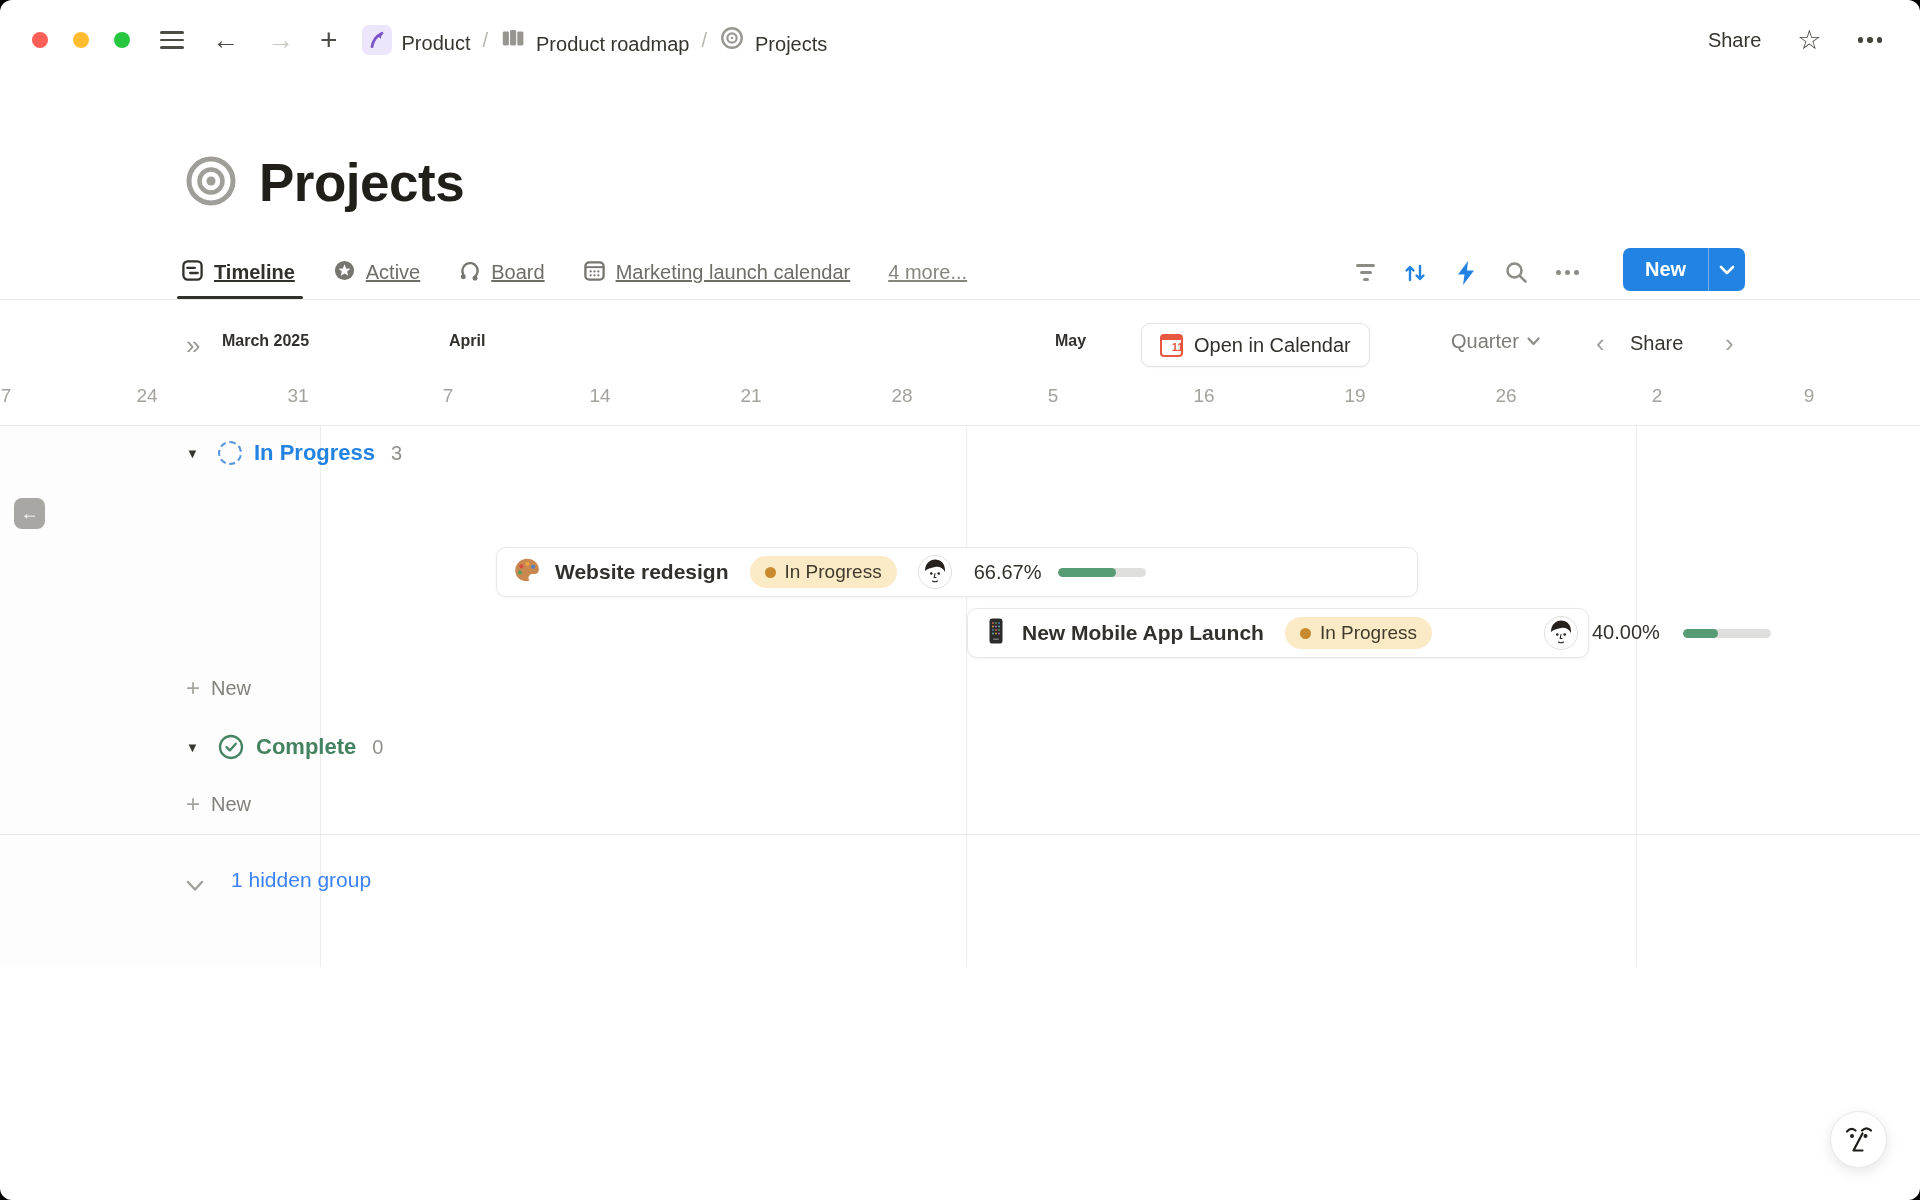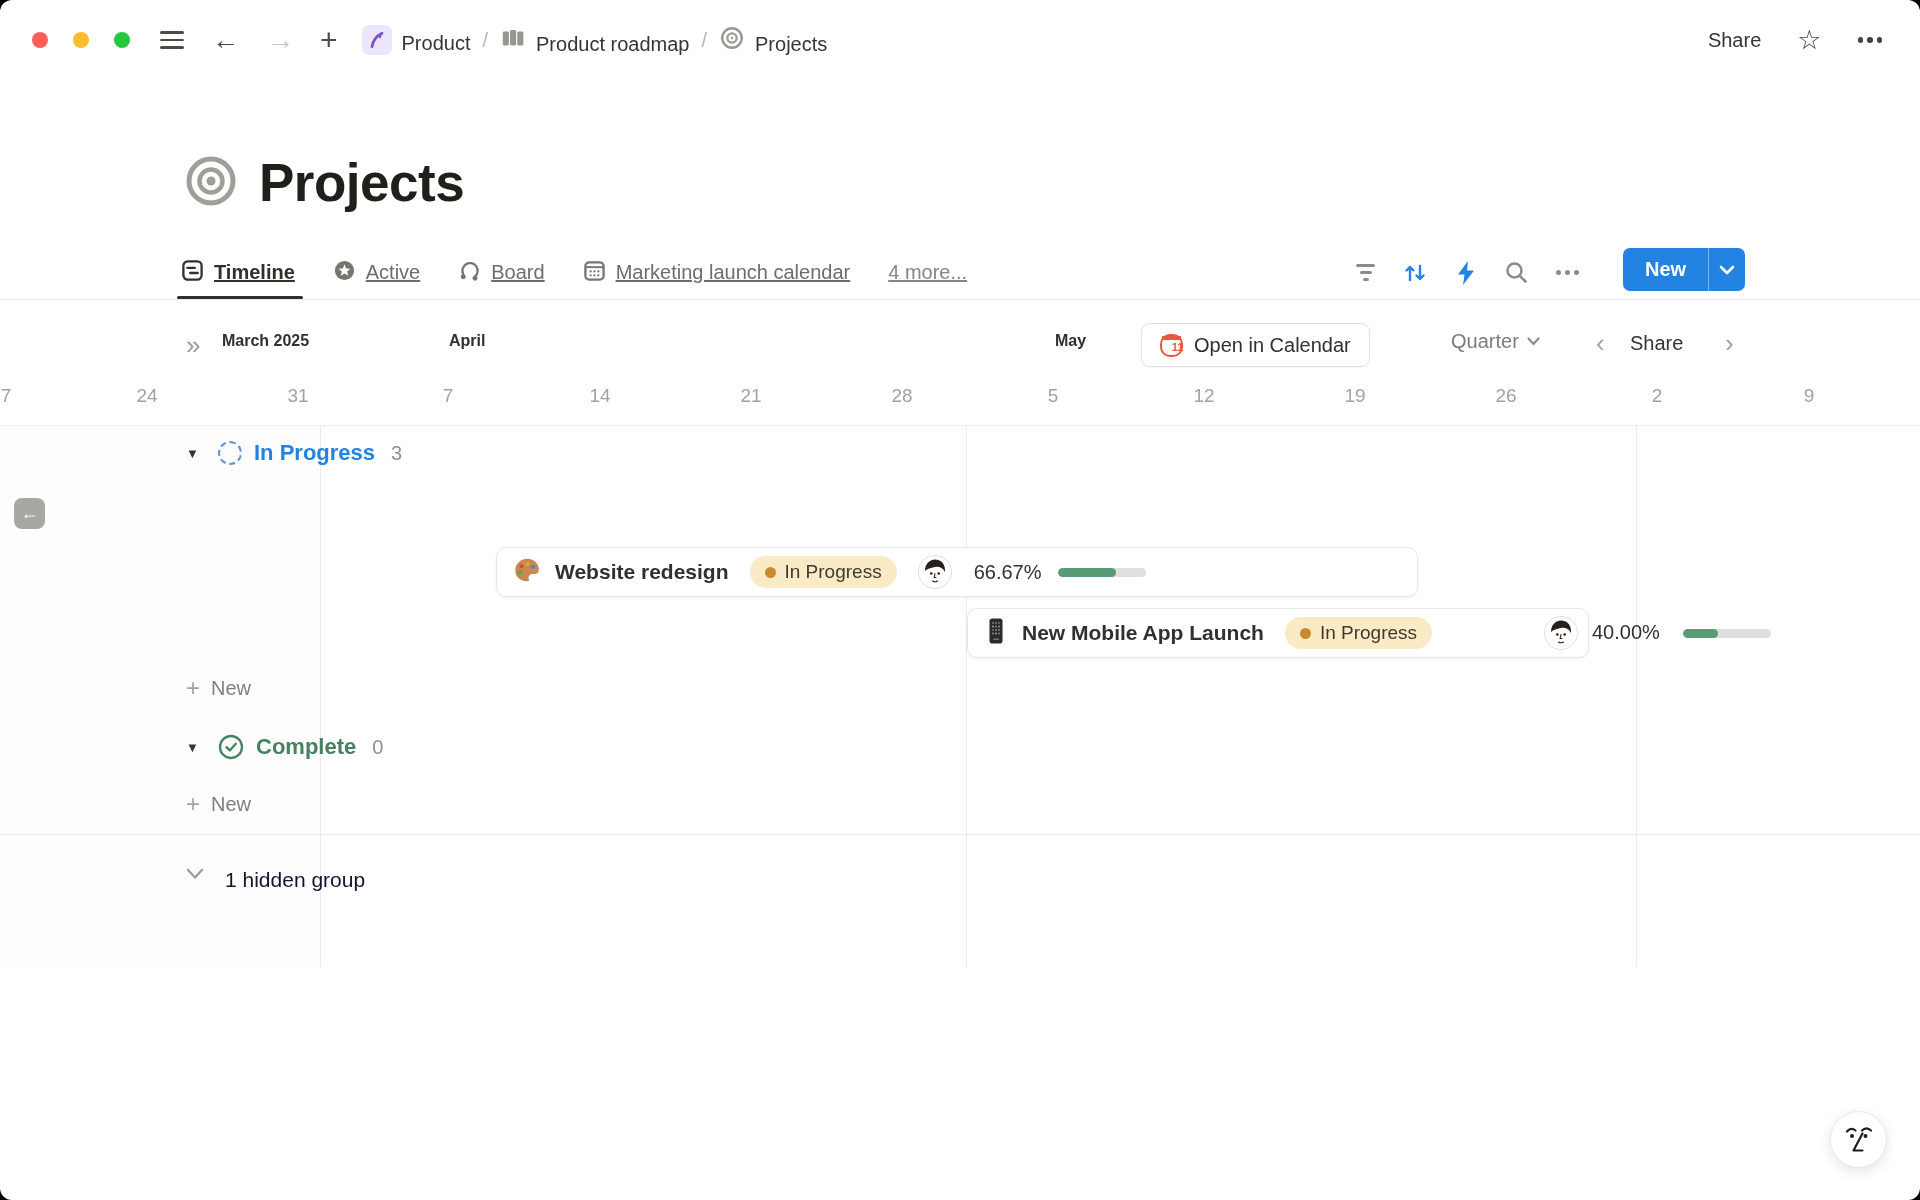--- a/index.html
+++ b/index.html
@@ -49,21 +49,21 @@
   .new-btn { position:absolute; top:248px; left:1623px; width:122px; height:43px; background:#2383e2; border-radius:7px; display:flex; align-items:center; cursor:pointer; }
   .new-btn .label { flex:1; text-align:center; color:#fff; font-size:20px; font-weight:700; }
   .new-btn .divider { width:1px; height:43px; background:rgba(255,255,255,0.38); }
   .new-btn .chev { width:36px; display:flex; justify-content:center; }
 
   
   .dbl-chev { position:absolute; left:186px; top:330px; font-size:26px; color:#9b9a96; cursor:pointer; line-height:1.2;}
   .month-label { position:absolute; top:332px; font-size:16px; font-weight:600; color:#32302c; }
   .open-cal-btn { position:absolute; left:1141px; top:323px; height:44px; padding:0 18px; background:#fff; border:1px solid #e4e2df; border-radius:9px; box-shadow:0 1px 2px rgba(0,0,0,0.04); display:flex; align-items:center; gap:11px; cursor:pointer; }
   .open-cal-btn .label { font-size:20px; font-weight:500; color:#32302c; }
-  .cal-mini { width:23px; height:23px; border:2.5px solid #e8573f; border-radius:10px; display:flex; align-items:center; justify-content:center; position:relative; background:#fff;padding-left:12px; }
+  .cal-mini { width:23px; height:23px; border:2.5px solid #e8573f; border-radius:4px; display:flex; align-items:center; justify-content:center; position:relative; background:#fff;padding-left:12px; }
   .cal-mini::before { content:""; position:absolute; top:0; left:0; right:0; height:4px; background:#e8573f; }
   .cal-mini span { font-size:11px; font-weight:700; color:#e8573f; margin-top:3px; }
   .quarter-ctl { position:absolute; left:1451px; top:330px; display:flex; align-items:center; gap:8px; font-size:20px; color:#7d7c78; cursor:pointer; }
   .nav-chev { position:absolute; top:328px; font-size:26px; color:#a3a19c; cursor:pointer; line-height:1.2; }
   .today-label { position:absolute; left:1630px; top:332px; font-size:20px; color:#37352f; cursor:pointer; }
 
   
   .date-num { position:absolute; top:385px; width:44px; text-align:center; font-size:19px; color:#a4a29d; }
 
   
@@ -76,21 +76,21 @@
 
   
   .group-header { position:absolute; left:186px; display:flex; align-items:center; cursor:pointer; }
   .tri { font-size:13px; color:#37352f; cursor:pointer; width:22px; }
   .group-name { font-size:22px; font-weight:600; margin-left:12px; }
   .group-count { font-size:20px; color:#91908c; margin-left:16px; }
   .dashed-circle { width:24px; height:24px; border-radius:50%; border:2.4px dashed #5b97dd; margin-left:10px; }
   .add-new { position:absolute; left:186px; display:flex; align-items:center; gap:11px; cursor:pointer; }
   .add-new .plus { font-size:24px; color:#a5a39e; line-height:1; font-weight:300; }
   .add-new .label { font-size:20px; color:#82807b; }
-  .hidden-group { position:absolute; left:186px; top:868px; display:flex; align-items:flex-start; gap:21px; color:#0f172a; cursor:pointer; }
+  .hidden-group { position:absolute; left:186px; top:868px; display:flex; align-items:flex-end; gap:27px; color:#3b82f6; cursor:pointer; }
   .hidden-group .label { font-size:21px; }
 
   
   .item-bar { position:absolute; height:50px; background:#fff; border:1px solid #e8e8e6; border-radius:10px; box-shadow:0 1px 3px rgba(15,15,15,0.06); display:flex; align-items:center; padding-left:15px; cursor:pointer; }
   .item-title { font-size:21px; font-weight:600; color:#32302c; margin-left:13px; white-space:nowrap; }
   .status-badge { height:32px; border-radius:16px; background:#fbeac6; display:flex; align-items:center; padding:0 15px; gap:9px; margin-left:21px; }
   .status-badge .dot { width:11px; height:11px; border-radius:50%; background:#c98a2d; }
   .status-badge .label { font-size:19px; color:#403a2c; white-space:nowrap; }
   .avatar { width:34px; height:34px; border-radius:50%; background:#fff; border:1px solid #dededb; overflow:hidden; flex:none; }
   .pct { font-size:20px; color:#33312c; }
@@ -292,21 +292,21 @@
   <span class="nav-chev" style="left:1725px">›</span>
 
   <span class="date-num" style="left:-16px">7</span>
   <span class="date-num" style="left:125px">24</span>
   <span class="date-num" style="left:276px">31</span>
   <span class="date-num" style="left:426px">7</span>
   <span class="date-num" style="left:578px">14</span>
   <span class="date-num" style="left:729px">21</span>
   <span class="date-num" style="left:880px">28</span>
   <span class="date-num" style="left:1031px">5</span>
-  <span class="date-num" style="left:1182px">12</span>
+  <span class="date-num" style="left:1182px">16</span>
   <span class="date-num" style="left:1333px">19</span>
   <span class="date-num" style="left:1484px">26</span>
   <span class="date-num" style="left:1635px">2</span>
   <span class="date-num" style="left:1787px">9</span>
 
   <div class="grid">
     <div class="past-tint"></div>
     <div class="vline" style="left:320px"></div>
     <div class="vline" style="left:966px"></div>
     <div class="vline" style="left:1636px"></div>

